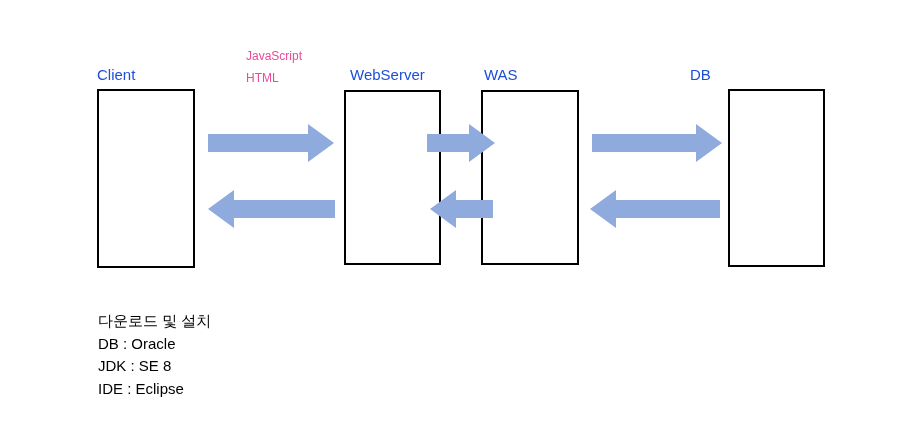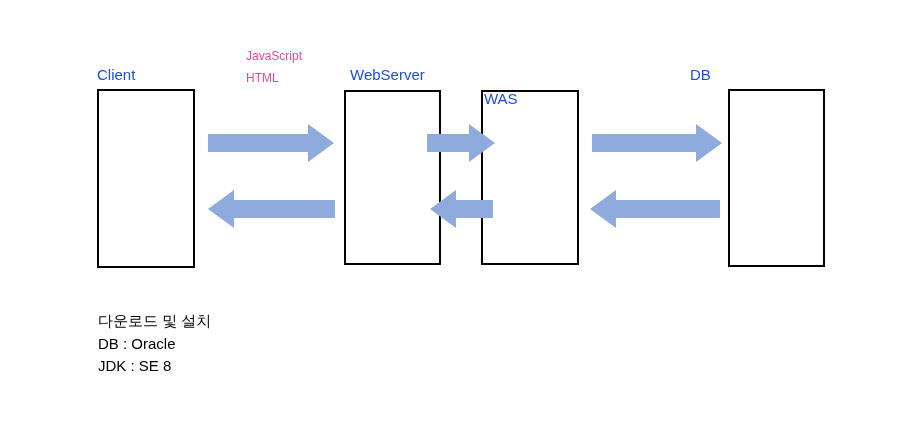--- a/index.html
+++ b/index.html
@@ -55,21 +55,21 @@
     z-index: 2;
   }
 </style>
 </head>
 <body>
 
 <div class="canvas">
 
   <div class="node-label" style="left:97px;  top:66px;">Client</div>
   <div class="node-label" style="left:350px; top:66px;">WebServer</div>
-  <div class="node-label" style="left:484px; top:66px;margin-top:24px;">WAS</div>
+  <div class="node-label" style="left:484px; top:66px;">WAS</div>
   <div class="node-label" style="left:690px; top:66px;">DB</div>
 
   <div class="annotation">
     <div>JavaScript</div>
     <div>HTML</div>
   </div>
 
   <div class="node" style="left:97px;  top:89px; width:98px; height:179px;"></div>
   <div class="node" style="left:344px; top:90px; width:97px; height:175px;"></div>
   <div class="node" style="left:481px; top:90px; width:98px; height:175px;"></div>
@@ -92,15 +92,16 @@
     <polygon points="63,10 26,10 26,0 0,19 26,38 26,28 63,28" fill="#8FAADC"></polygon>
   </svg>
   <svg class="arrow" style="left:590px; top:190px;" width="130" height="38" viewBox="0 0 130 38">
     <polygon points="130,10 26,10 26,0 0,19 26,38 26,28 130,28" fill="#8FAADC"></polygon>
   </svg>
 
   <div class="notes">
     <div>다운로드 및 설치</div>
     <div>DB : Oracle</div>
     <div>JDK : SE 8</div>
+    <div>IDE : Eclipse</div>
   </div>
 
 </div>
 
 </body></html>

